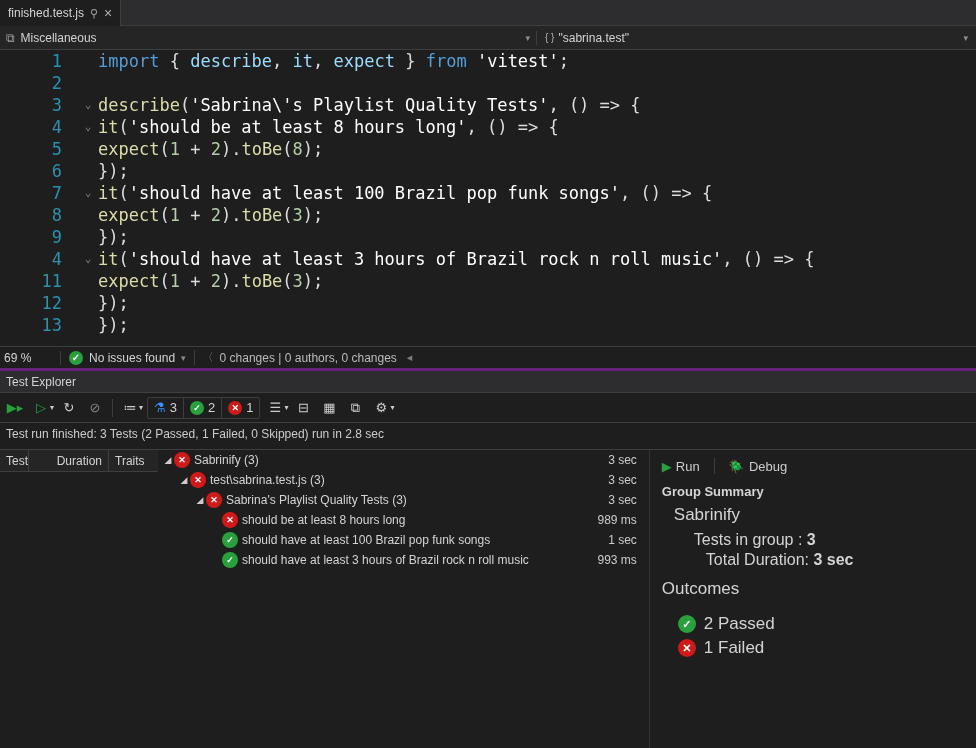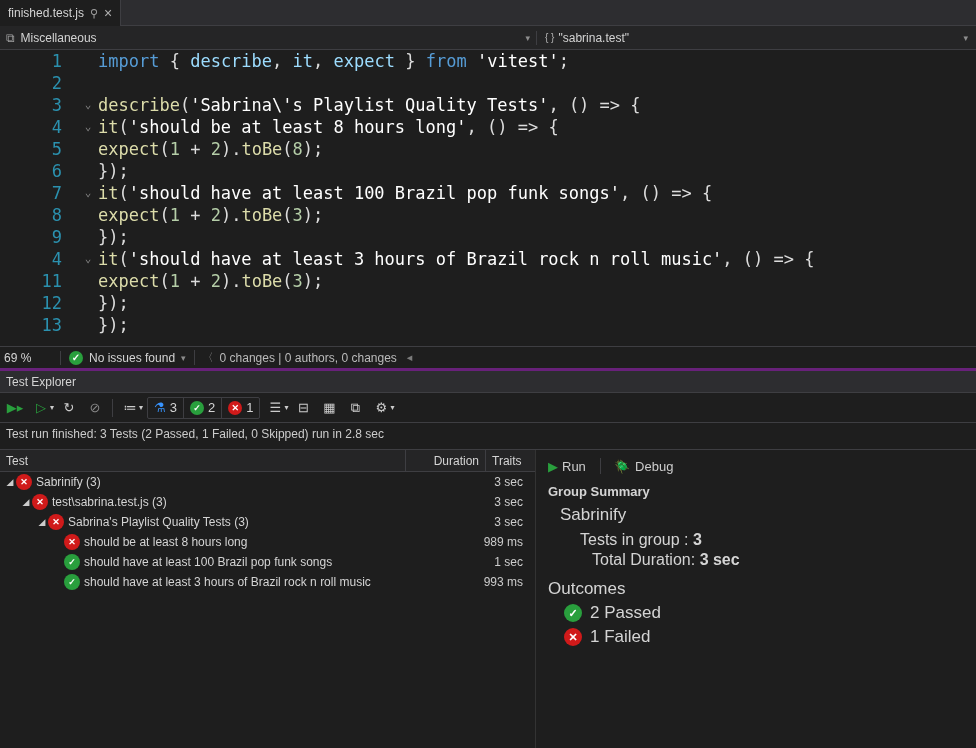--- a/index.html
+++ b/index.html
@@ -53,21 +53,21 @@
   .pill-group{display:flex;border:1px solid #3e3e42;border-radius:2px;overflow:hidden;height:22px;}
   .pill{display:flex;align-items:center;gap:4px;padding:0 6px;border-right:1px solid #3e3e42;}
   .pill:last-child{border-right:none;}
   .pill .ic-flask{color:#3794ff;}
   .pill .ic-pass{width:14px;height:14px;border-radius:50%;background:#299f3d;display:inline-flex;align-items:center;justify-content:center;color:#fff;font-size:9px;font-weight:bold;}
   .pill .ic-fail{width:14px;height:14px;border-radius:50%;background:#d01a1a;display:inline-flex;align-items:center;justify-content:center;color:#fff;font-size:9px;font-weight:bold;}
   .runinfo{padding:4px 6px 8px; font-size:12px; color:#ccc;}
 
   
   .results{flex:1;display:flex;overflow:hidden;border-top:1px solid #3e3e42;}
-  .tree{flex:1;display:flex;flex-direction:column;border-right:1px solid #333;}
+  .tree{flex:1;display:flex;flex-direction:row;border-right:1px solid #333;}
   .tree-header{display:flex;height:22px;background:#252526;font-size:12px;border-bottom:1px solid #3e3e42;}
   .tree-header .c-test{flex:1;padding-left:6px;line-height:22px;}
   .tree-header .c-dur{width:80px;text-align:right;padding-right:6px;line-height:22px;border-left:1px solid #3e3e42;}
   .tree-header .c-tr{width:50px;padding-left:6px;line-height:22px;border-left:1px solid #3e3e42;}
   .tree-body{flex:1;overflow:auto;}
   .row{display:flex;align-items:center;height:20px;font-size:12px;}
   .row .expander{width:12px;text-align:center;color:#ccc;font-size:9px;}
   .row .ic{width:16px;height:16px;display:inline-flex;align-items:center;justify-content:center;margin-right:4px;}
   .row .ic.fail{border-radius:50%;background:#d01a1a;color:#fff;font-size:9px;font-weight:bold;}
   .row .ic.pass{border-radius:50%;background:#299f3d;color:#fff;font-size:9px;font-weight:bold;}
@@ -77,21 +77,21 @@
   
   .detail{width:440px;padding:8px 12px;font-size:13px; overflow:auto;}
   .detail-actions{display:flex;align-items:center;gap:14px;margin-bottom:10px;}
   .detail-actions .act{display:flex;align-items:center;gap:4px;color:#ccc;font-size:13px;}
   .detail-actions .run{color:#299f3d;}
   .detail-actions .bug{color:#ccc;}
   .detail h4{font-weight:700;font-size:13px;margin:4px 0 6px 0;}
   .detail .group{font-size:17px;margin:2px 0 6px 12px;}
   .detail .kvline{font-size:16px;margin:2px 0 2px 32px;}
   .detail .kvline2{font-size:16px;margin:2px 0 10px 44px;}
-  .detail .outcomes{font-size:17px;margin:10px 0 4px 0;}
+  .detail .outcomes{font-size:17px;margin:10px 0 15px 0;}
   .detail .oc{display:flex;align-items:center;gap:8px;font-size:17px;margin:2px 0 4px 16px;}
   .detail .oc .p{width:18px;height:18px;border-radius:50%;background:#299f3d;color:#fff;display:inline-flex;align-items:center;justify-content:center;font-size:11px;font-weight:bold;}
   .detail .oc .f{width:18px;height:18px;border-radius:50%;background:#d01a1a;color:#fff;display:inline-flex;align-items:center;justify-content:center;font-size:11px;font-weight:bold;}
   b{font-weight:700;}
   .scope-part{flex:1;display:flex;align-items:center;}
 </style>
 </head>
 <body>
 
 <div class="tabstrip">

